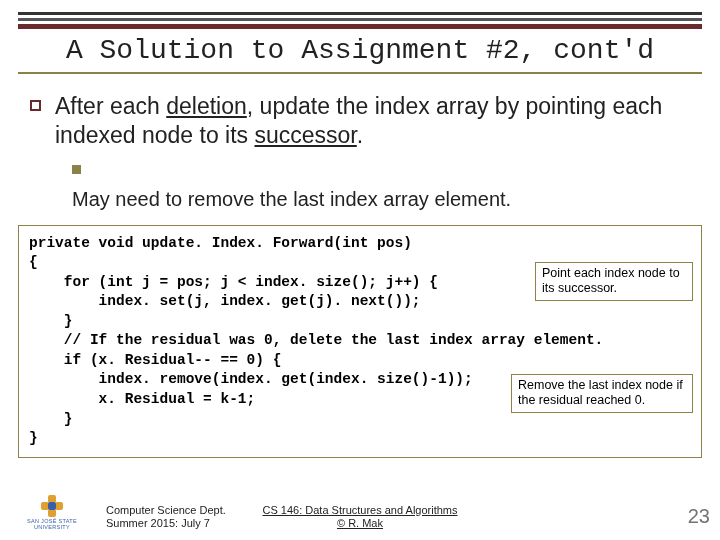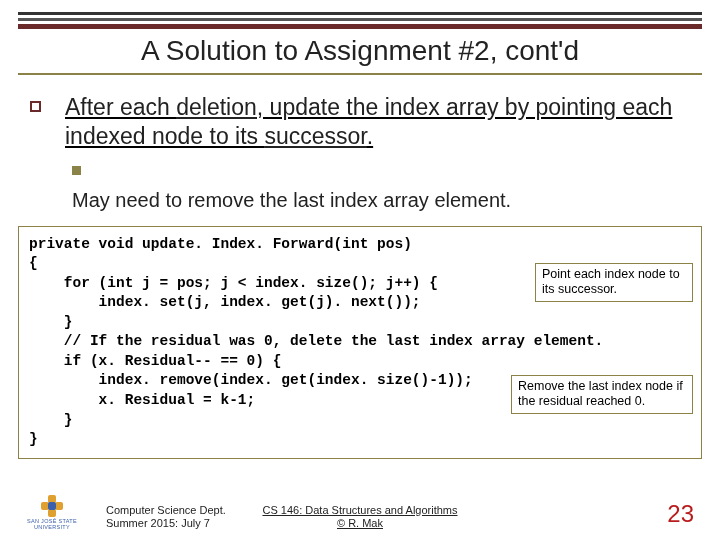--- a/index.html
+++ b/index.html
@@ -3,24 +3,24 @@
 <meta charset="utf-8">
 <style>
   * { box-sizing: border-box; margin: 0; padding: 0; }
   html, body { width: 720px; height: 540px; font-family: Arial, sans-serif; background: #fff; overflow: hidden; }
   .slide { width: 720px; height: 540px; position: relative; padding: 0; }
   .top-rules { padding: 12px 18px 0 18px; }
   .rule { height: 3px; background: #555; margin-bottom: 3px; }
   .rule.dark { background: #333; }
   .rule.maroon { background: #6b2a2a; height: 5px; }
   .title-wrap { text-align: center; margin: 6px 0 4px 0; }
-  .title { font-size: 28px; color: #222; font-family: Liberation Sans, sans-serif; }
+  .title { font-size: 28px; color: #222; font-family: Liberation Mono, monospace; }
   .title-underline { height: 2px; background: #8a8246; margin: 6px 18px 0 18px; }
   .body { padding: 18px 30px 0 30px; }
-  .bullet1 { display: flex; align-items: flex-start; gap: 24px; margin-bottom: 6px; text-decoration: underline; }
+  .bullet1 { display: flex; align-items: flex-start; gap: 14px; margin-bottom: 6px; }
   .sq-open { width: 11px; height: 11px; border: 2px solid #6b2a2a; margin-top: 8px; flex: 0 0 auto; }
   .b1-text { font-size: 23px; line-height: 1.25; color: #222; }
   .u { text-decoration: underline; }
   .bullet2 { display: flex; align-items: flex-start; gap: 14px; margin: 8px 0 0 42px; flex-direction: column; }
   .sq-fill { width: 9px; height: 9px; background: #8a8246; margin-top: 7px; flex: 0 0 auto; }
   .b2-text { font-size: 20px; color: #222; }
   .codebox { border: 1.5px solid #8a8246; margin: 14px 18px 0 18px; padding: 8px 10px 8px 10px; position: relative; font-family: "Courier New", monospace; font-size: 14.5px; line-height: 1.35; color: #000; font-weight: bold; }
   .codebox .line { white-space: pre; }
   .note { position: absolute; background: #fff; border: 1px solid #8a8246; font-family: Arial, sans-serif; font-weight: normal; font-size: 12.5px; line-height: 1.25; padding: 3px 6px; text-align: left; }
   .note1 { right: 8px; top: 36px; width: 158px; }
@@ -30,21 +30,21 @@
   .flower { width: 22px; height: 22px; position: relative; margin: 0 auto 2px auto; }
   .petal { position: absolute; width: 8px; height: 8px; border-radius: 2px; background: #e0a030; }
   .petal.p1 { left: 7px; top: 0; }
   .petal.p2 { left: 14px; top: 7px; }
   .petal.p3 { left: 7px; top: 14px; }
   .petal.p4 { left: 0; top: 7px; }
   .petal.c  { left: 7px; top: 7px; background: #3a5fab; }
   .logo-text { font-size: 5.5px; color: #3a5fab; line-height: 1; letter-spacing: 0.3px; }
   .foot-left { font-size: 11px; color: #222; margin-left: 26px; line-height: 1.2; }
   .foot-center { font-size: 11px; color: #222; text-align: center; line-height: 1.2; position: absolute; left: 50%; transform: translateX(-50%); bottom: 0; text-decoration: underline; }
-  .pagenum { position: absolute; right: 26px; bottom: 2px; font-size: 24px; color: #b91c1c; }
+  .pagenum { position: absolute; right: 10px; bottom: 2px; font-size: 20px; color: #737373; }
 </style>
 </head>
 <body>
 
 <div class="slide">
 
   <div class="top-rules">
     <div class="rule dark"></div>
     <div class="rule"></div>
     <div class="rule maroon"></div>

